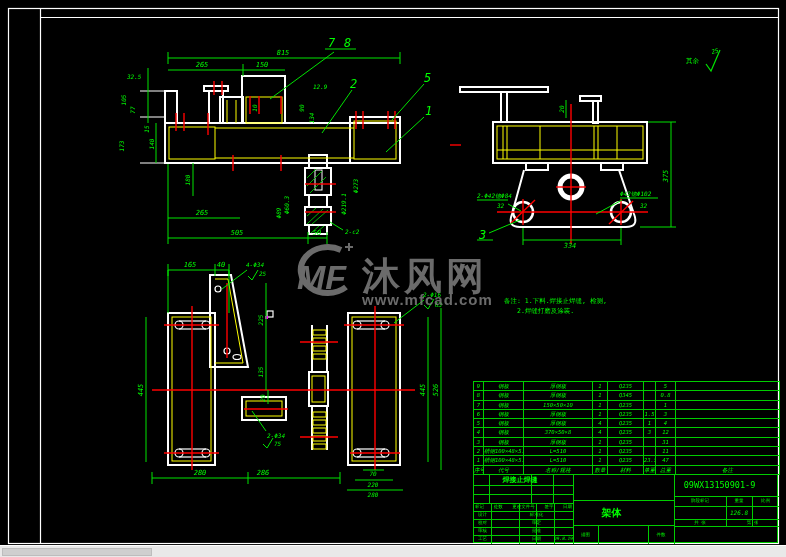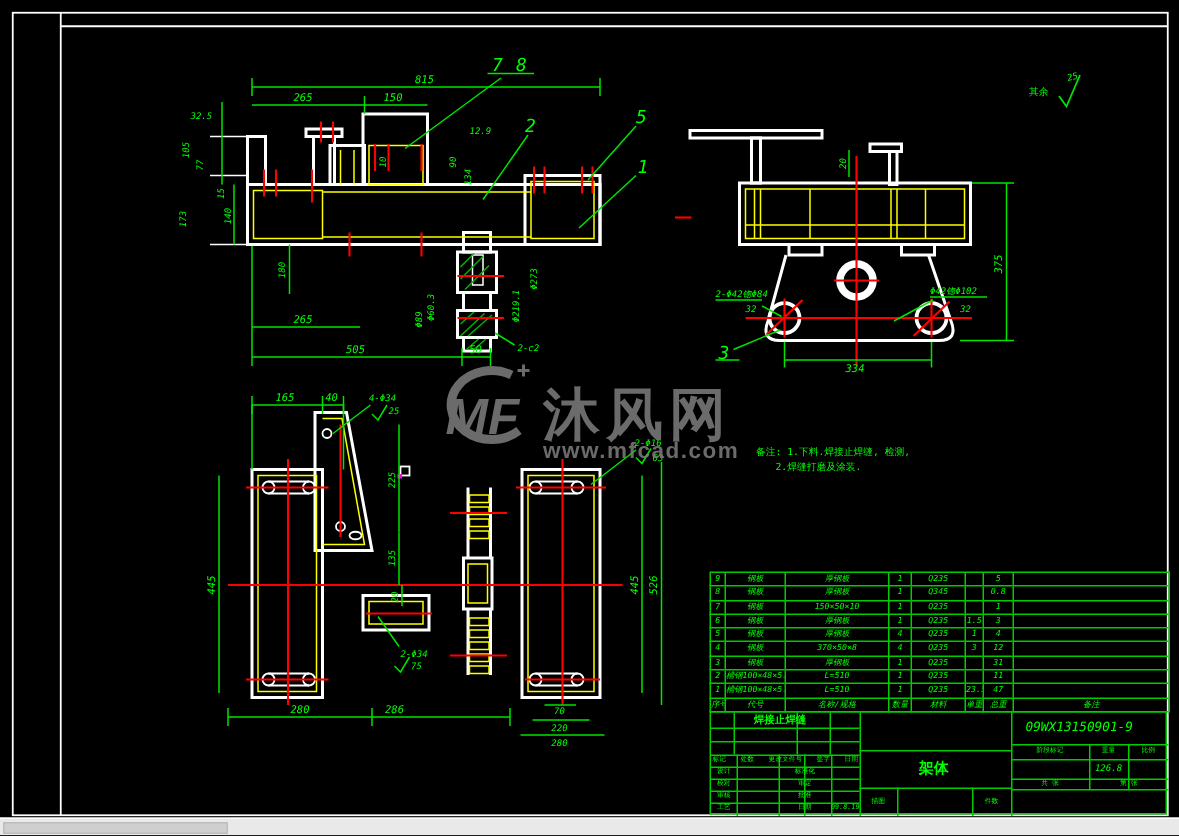--- a/index.html
+++ b/index.html
@@ -468,32 +468,32 @@
     <div class="tb" style="left:0;top:52px;width:17px;">审核</div>
     <div class="tb" style="left:45px;top:52px;width:35px;">批准</div>
     <div class="tb" style="left:0;top:60px;width:17px;">工艺</div>
     <div class="tb" style="left:45px;top:60px;width:35px;">日期</div>
     <div class="tb" style="left:80px;top:60px;width:19px;font-style:italic;">09.8.19</div>
 
     <div class="ln" style="left:99px;top:25px;width:101px;height:1px;"></div>
     <div class="ln" style="left:99px;top:50px;width:101px;height:1px;"></div>
     <div class="ln" style="left:124px;top:50px;width:1px;height:19px;"></div>
     <div class="ln" style="left:174px;top:50px;width:1px;height:19px;"></div>
-    <div class="tb" style="left:98px;top:30px;width:101px;font-size:10px;font-weight:bold;text-align:center;">架体</div>
+    <div class="tb" style="left:87px;top:30px;width:101px;font-size:10px;font-weight:bold;text-align:center;">架体</div>
     <div class="tb" style="left:99px;top:56px;width:25px;">描图</div>
     <div class="tb" style="left:124px;top:53px;width:50px;font-size:8px;font-weight:bold;margin-top:37px;">焊接件</div>
     <div class="tb" style="left:174px;top:56px;width:26px;">件数</div>
 
     <div class="ln" style="left:200px;top:21px;width:105px;height:1px;"></div>
     <div class="ln" style="left:200px;top:31px;width:105px;height:1px;"></div>
     <div class="ln" style="left:200px;top:44px;width:105px;height:1px;"></div>
     <div class="ln" style="left:200px;top:51px;width:105px;height:1px;"></div>
     <div class="ln" style="left:252px;top:21px;width:1px;height:30px;"></div>
     <div class="ln" style="left:278px;top:21px;width:1px;height:30px;"></div>
-    <div class="tb" style="left:200px;top:4px;width:91px;font-size:8.5px;font-style:italic;">09WX13150901-9</div>
+    <div class="tb" style="left:200px;top:4px;width:91px;font-size:8.5px;">09WX13150901-9</div>
     <div class="tb" style="left:200px;top:22px;width:52px;">阶段标记</div>
     <div class="tb" style="left:252px;top:22px;width:26px;">重量</div>
     <div class="tb" style="left:278px;top:22px;width:27px;">比例</div>
     <div class="tb" style="left:252px;top:33px;width:26px;font-size:6px;font-style:italic;">126.8</div>
     <div class="tb" style="left:200px;top:44px;width:52px;">共 张</div>
     <div class="tb" style="left:252px;top:44px;width:53px;">第 张</div>
   </div>
 
   
   <div class="hscrollbar">

